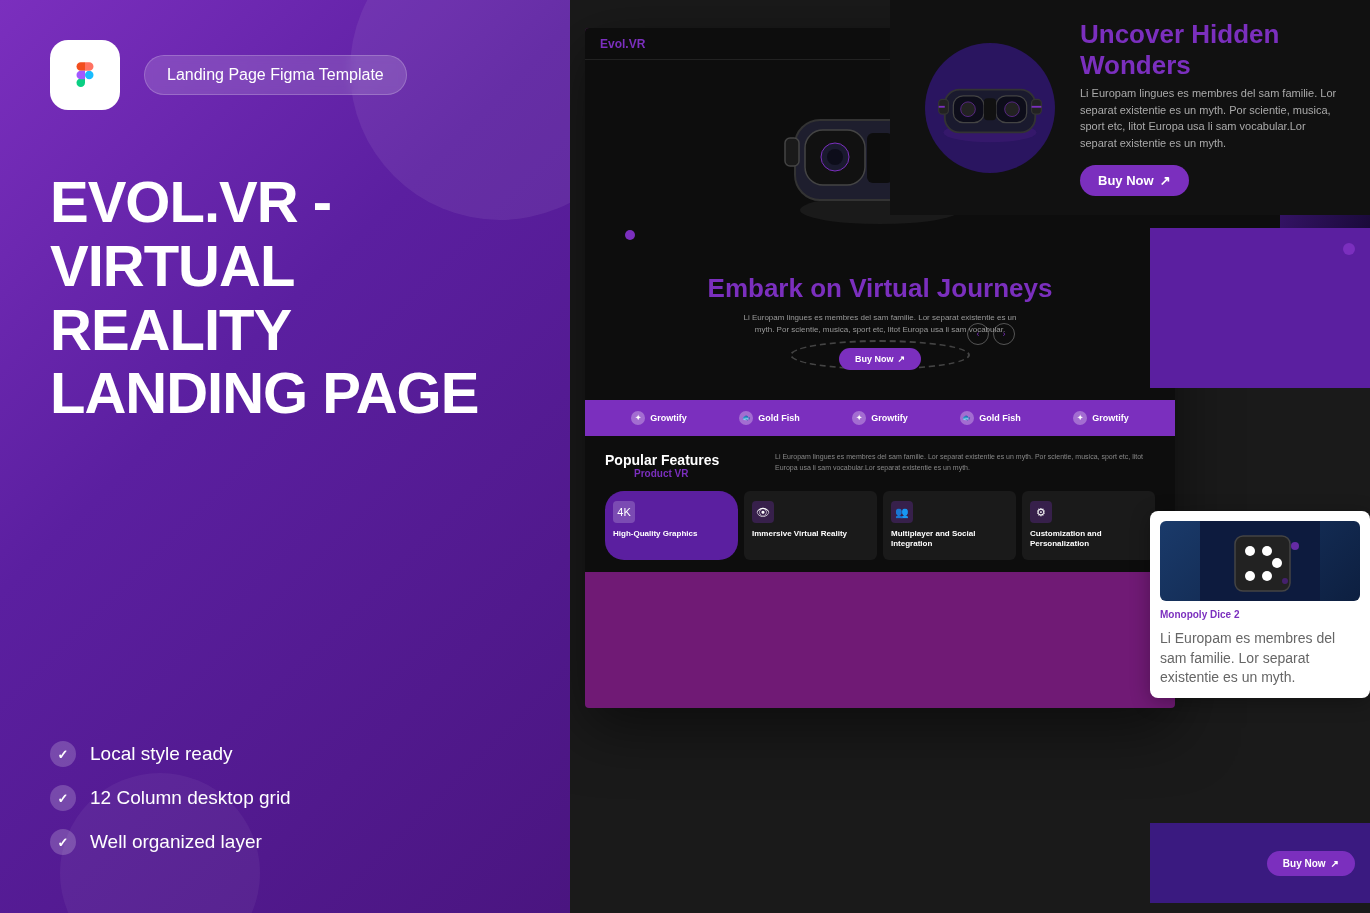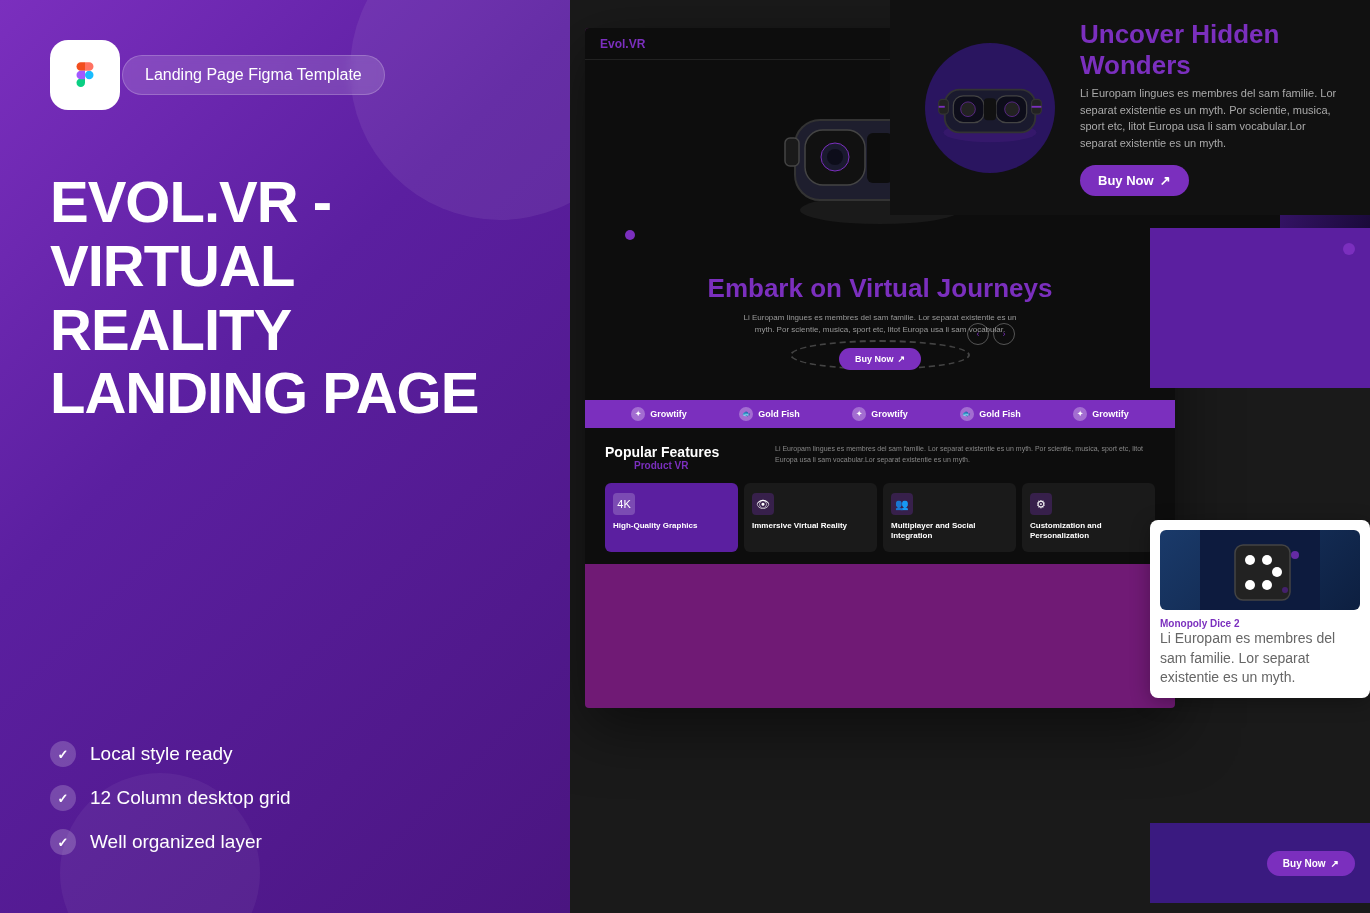--- a/index.html
+++ b/index.html
@@ -41,21 +41,21 @@
       left: 60px;
       width: 200px;
       height: 200px;
       border-radius: 50%;
       background: rgba(255,255,255,0.05);
     }
 
     .top-bar {
       display: flex;
       align-items: center;
-      gap: 2px;
+      gap: 24px;
       margin-bottom: 60px;
       position: relative;
       z-index: 2;
     }
 
     .figma-logo {
       width: 70px;
       height: 70px;
       background: white;
       border-radius: 18px;
@@ -367,21 +367,21 @@
       font-weight: 600;
       cursor: pointer;
       z-index: 1;
       display: flex;
       align-items: center;
       gap: 4px;
     }
 
     
     .brand-strip {
-      height: 28px;
+      height: 36px;
       background: #7B2FBE;
       display: flex;
       align-items: center;
       justify-content: space-around;
       padding: 0 20px;
     }
 
     .brand-item {
       display: flex;
       align-items: center;
@@ -445,20 +445,21 @@
 
     .feature-card {
       flex: 1;
       background: #1a1a1a;
       border-radius: 6px;
       padding: 10px 8px;
     }
 
     .feature-card.purple {
       background: #5B1FA0;
+      border-radius: 19px;
     }
 
     .feature-card-icon {
       width: 22px;
       height: 22px;
       background: rgba(123,47,190,0.3);
       border-radius: 4px;
       display: flex;
       align-items: center;
       justify-content: center;
@@ -569,21 +570,21 @@
       font-size: 30px;
       margin-bottom: 8px;
       overflow: hidden;
       position: relative;
     }
 
     .dice-card-title {
       font-size: 10px;
       font-weight: 700;
       color: #7B2FBE;
-      margin-bottom: 0;
+      margin-bottom: 9px;
     }
 
     .dice-card-desc {
       font-size: 14px;
       color: #666;
       line-height: 1.4;
     }
 
     
     .bottom-buy-card {

